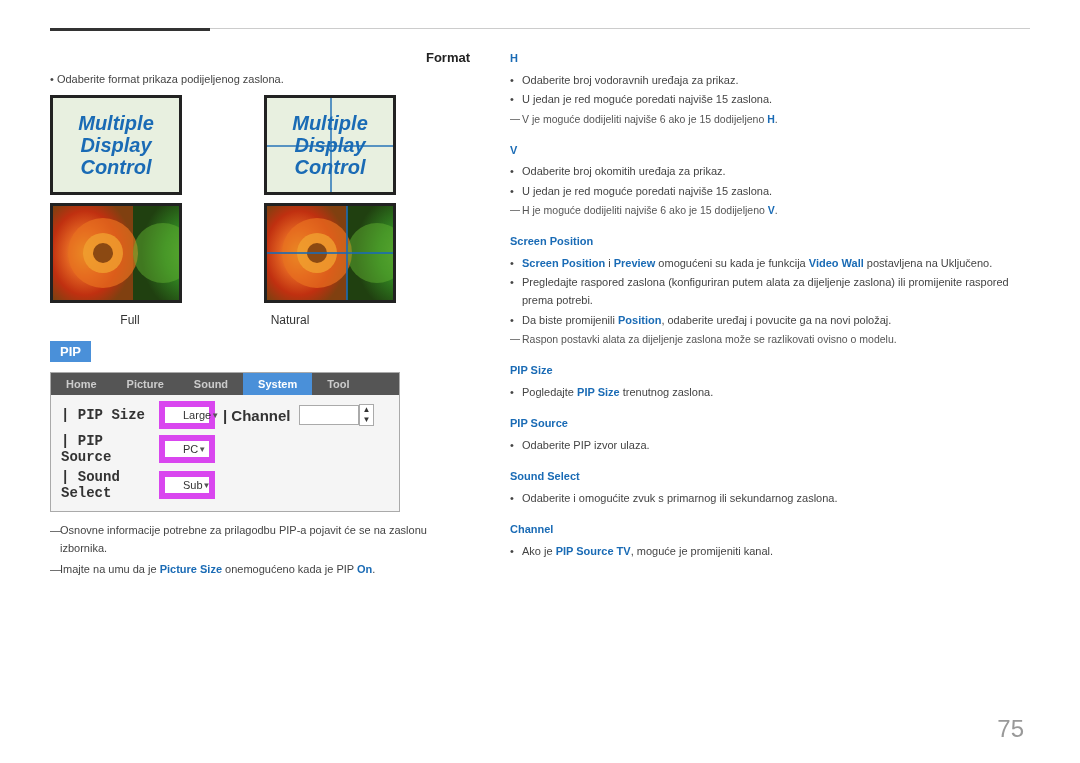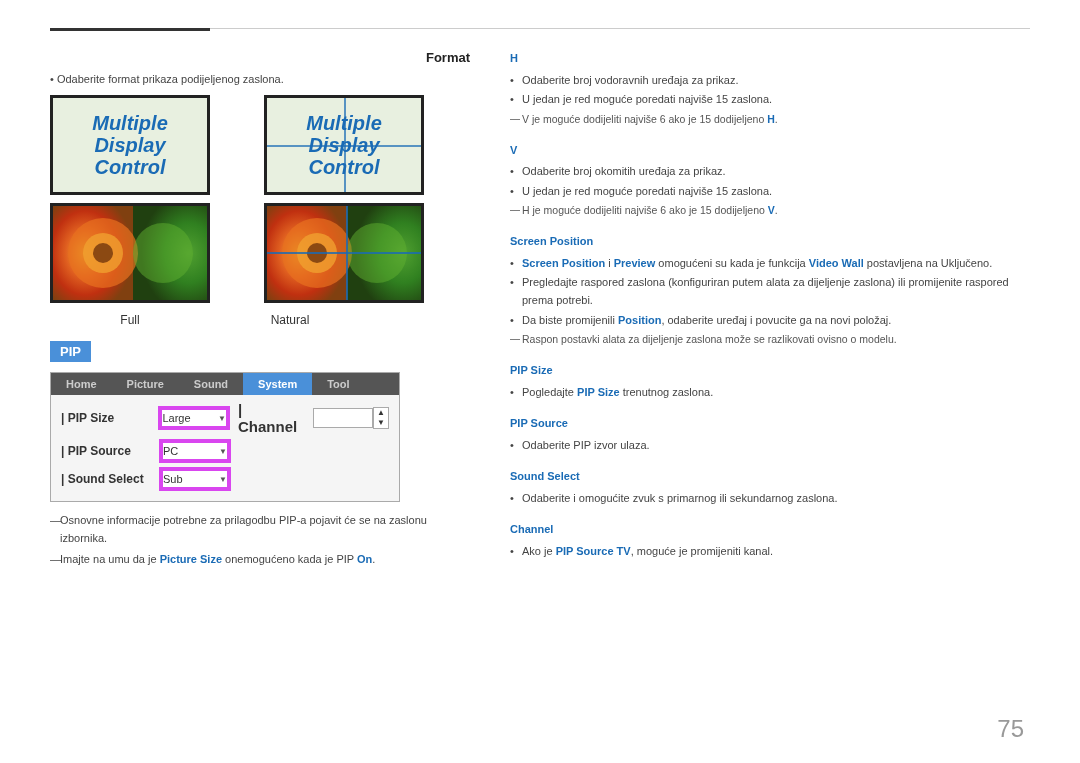--- a/index.html
+++ b/index.html
@@ -70,21 +70,21 @@
 
     .display-grid {
       display: grid;
       grid-template-columns: 1fr 1fr;
       gap: 8px;
       margin-bottom: 10px;
     }
 
     .display-box {
       border: 3px solid #222;
-      width: 160px;
+      width: 132px;
       height: 100px;
       display: flex;
       align-items: center;
       justify-content: center;
       overflow: hidden;
       position: relative;
       background: #ddd;
     }
 
     .display-box-text {
@@ -146,31 +146,32 @@
       background: #f5f5f5;
     }
 
     .pip-row {
       display: flex;
       align-items: center;
       margin-bottom: 4px;
       gap: 8px;
     }
     .pip-row-label {
-      font-size: 12px;
+      font-size: 14px;
       color: #333;
       width: 90px;
       font-weight: bold;
+      font-family: Liberation Mono, monospace;
     }
     .pip-select {
-      border: 4px solid #d946ef;
+      border: 6px solid #d946ef;
       background: white;
-      padding: 2px 0;
-      font-size: 11px;
-      width: 72px;
+      padding: 2px 18px;
+      font-size: 11px;
+      width: 56px;
       display: flex;
       align-items: center;
       justify-content: space-between;
     }
     .pip-select-arrow {
       font-size: 8px;
       color: #555;
     }
     .pip-channel-label {
       font-size: 15px;

